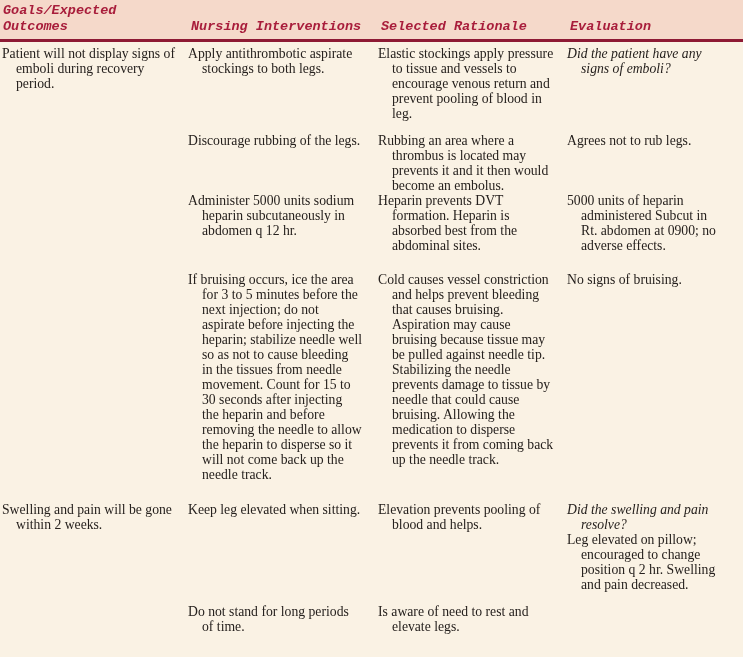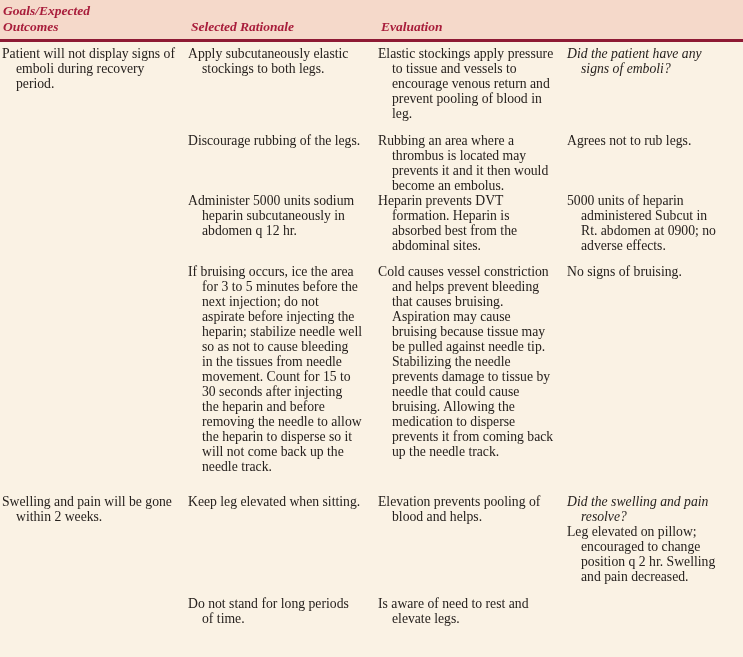--- a/index.html
+++ b/index.html
@@ -13,21 +13,21 @@
   }
   .tbl { width: 743px; }
   .hdr {
     background: #f5d9ca;
     border-bottom: 3px solid #8e1a34;
     display: grid;
     grid-template-columns: 188px 190px 189px 1fr;
     align-items: end;
     padding: 3px 0 4px 0;
     box-sizing: border-box;
-    font-family: Liberation Serif, serif;
+    font-family: Liberation Mono, monospace;
     font-weight: bold;
     font-style: italic;
     color: #a81d3b;
     font-size: 13.5px;
     line-height: 16px;
   }
   .hdr .hcell { padding-left: 3px; }
   .hdr .hcell.first { max-width: 120px; }
   .bdy { padding: 4px 16px 0 2px; }
   .row {
@@ -42,43 +42,44 @@
   .c-rat  { padding-right: 10px; }
   .c-eval { padding-right: 1px; }
   .para {
     margin: 0;
     padding-left: 14px;
     text-indent: -14px;
   }
   .para.italic { font-style: italic; }
   .mb4  { margin-bottom: 4px; }
   .mb0  { margin-bottom: 0; margin-top: 12px; }
-  .mb6  { margin-bottom: 11px; }
+  .mb6  { margin-bottom: 19px; }
   .mb20 { margin-bottom: 20px; }
   .mb2  { margin-bottom: 2px; }
 </style>
 </head>
 <body>
 
 <div class="tbl">
 
   <div class="hdr">
     <div class="hcell first">Goals/Expected Outcomes</div>
+    <div class="hcell">Nursing Interventions</div>
     <div class="hcell">Selected Rationale</div>
     <div class="hcell">Evaluation</div>
   </div>
 
   <div class="bdy">
 
     <div class="row mb4">
       <div class="cell c-goal">
         <p class="para">Patient will not display signs of emboli during recovery period.</p>
       </div>
       <div class="cell c-int">
-        <p class="para">Apply subcutaneously elastic stockings to both legs.</p>
+        <p class="para">Apply antithrombotic aspirate stockings to both legs.</p>
       </div>
       <div class="cell c-rat">
         <p class="para">Elastic stockings apply pressure to tissue and vessels to encourage venous return and prevent pooling of blood in leg.</p>
       </div>
       <div class="cell c-eval">
         <p class="para italic">Did the patient have any signs of emboli?</p>
       </div>
     </div>
 
     <div class="row mb0">

